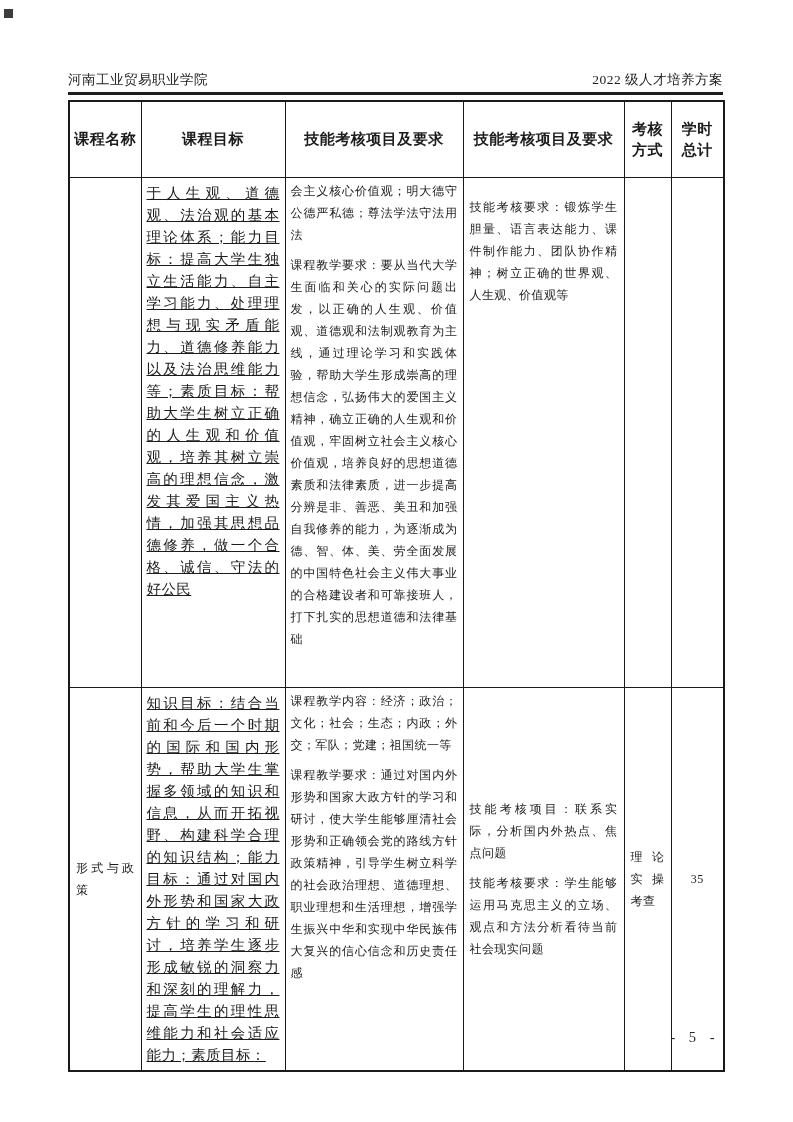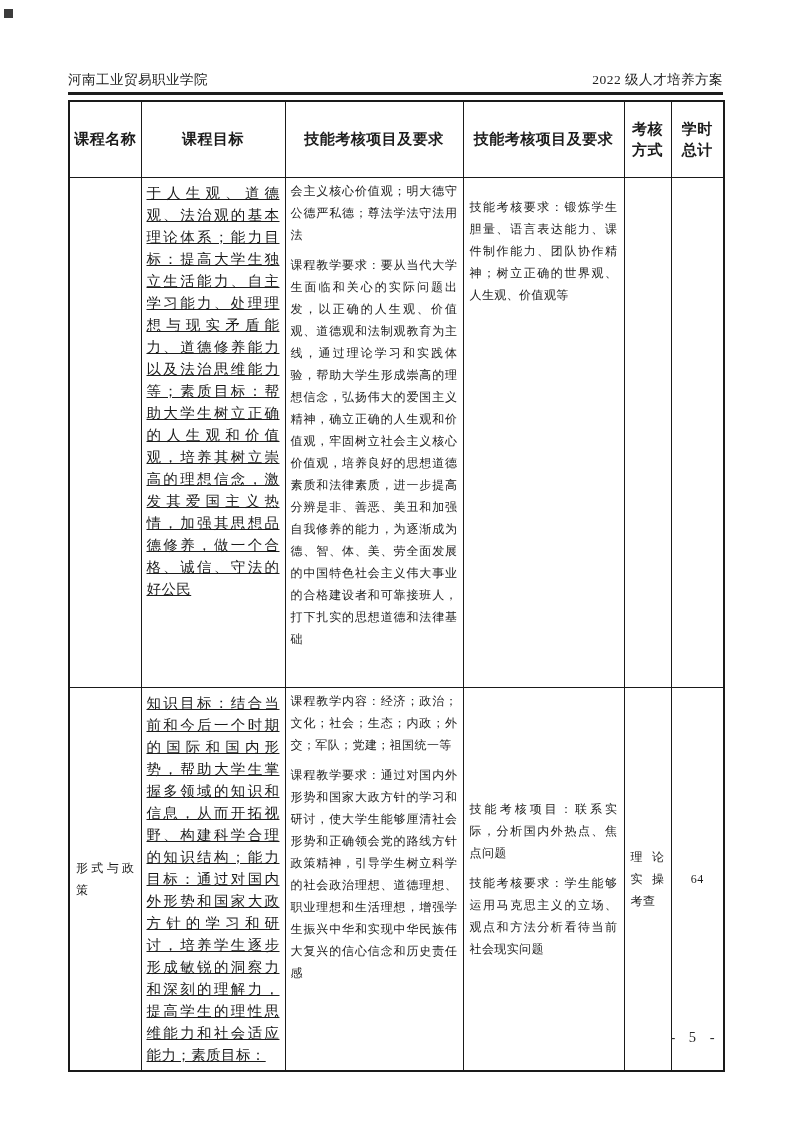--- a/index.html
+++ b/index.html
@@ -133,19 +133,19 @@
         <p class="gap">课程教学要求：通过对国内外形势和国家大政方针的学习和研讨，使大学生能够厘清社会形势和正确领会党的路线方针政策精神，引导学生树立科学的社会政治理想、道德理想、职业理想和生活理想，增强学生振兴中华和实现中华民族伟大复兴的信心信念和历史责任感</p>
       </td>
       <td class="c4 mid">
         <p>技能考核项目：联系实际，分析国内外热点、焦点问题</p>
         <p class="gap">技能考核要求：学生能够运用马克思主义的立场、观点和方法分析看待当前社会现实问题</p>
       </td>
       <td class="c5 mid">
         <p>理论实操考查</p>
       </td>
       <td class="c6 mid">
-        <p>64</p>
+        <p>35</p>
       </td>
     </tr>
   </tbody>
 </table>
 
 <div class="page-number">- 5 -</div>
 
 </body></html>

